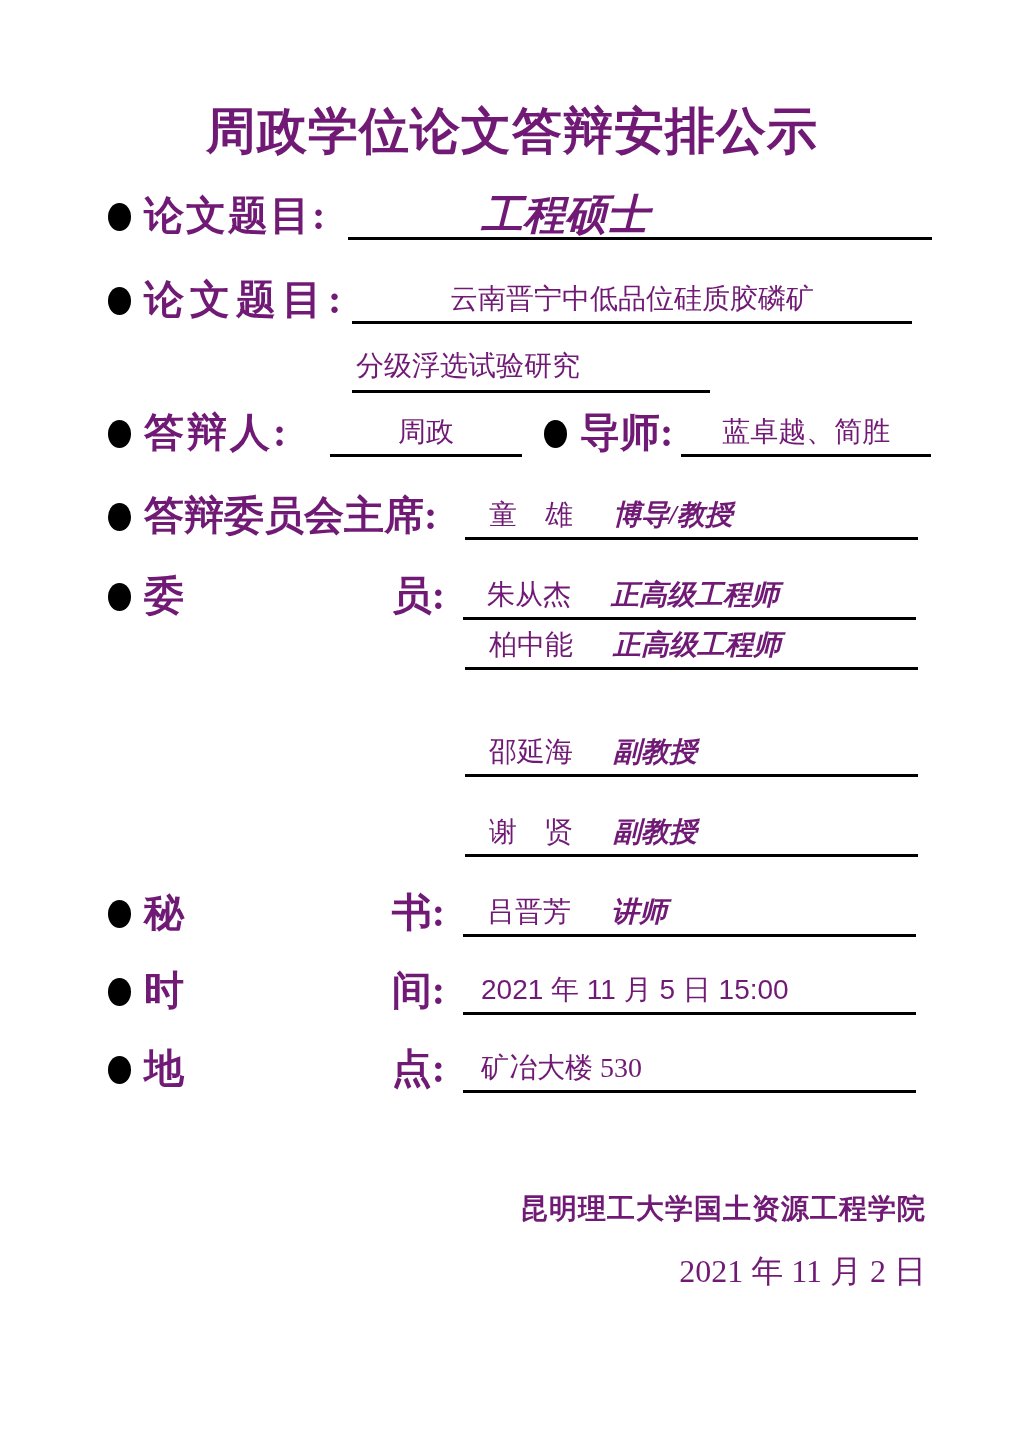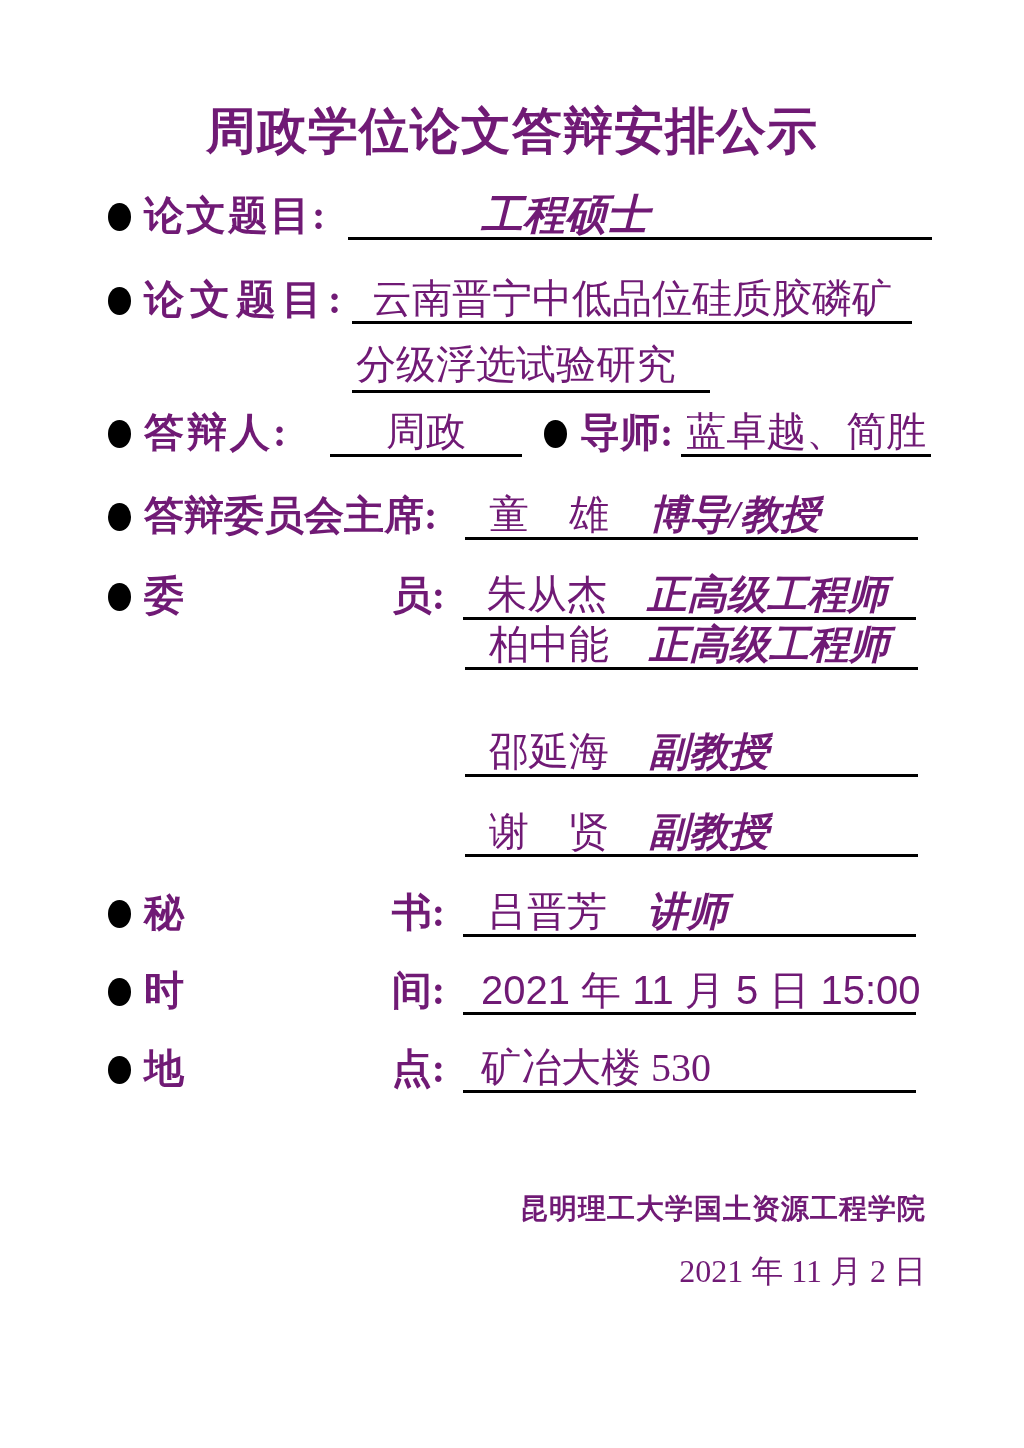--- a/index.html
+++ b/index.html
@@ -51,21 +51,21 @@
     justify-content:space-between;
     width:301px;
   }
   .ucell {
     box-sizing:border-box;
     border-bottom:3px solid #000;
     height:52px;
     display:flex;
     align-items:flex-end;
     justify-content:center;
-    font-size:40px;
+    font-size:28px;
     line-height:44px;
   }
   .start { justify-content:flex-start; }
   .value-em { font-weight:bold; font-style:italic; }
   .job { font-weight:bold; font-style:italic; }
   .numfont { font-family:"Liberation Sans", sans-serif; }
 
   .cell-degree    { width:584px; margin-left:4px; padding-right:150px; font-size:42px;font-family:Liberation Serif, serif; }
   .cell-thesis1   { width:560px; margin-left:8px; }
   .row-thesis2    { left:352px; }

